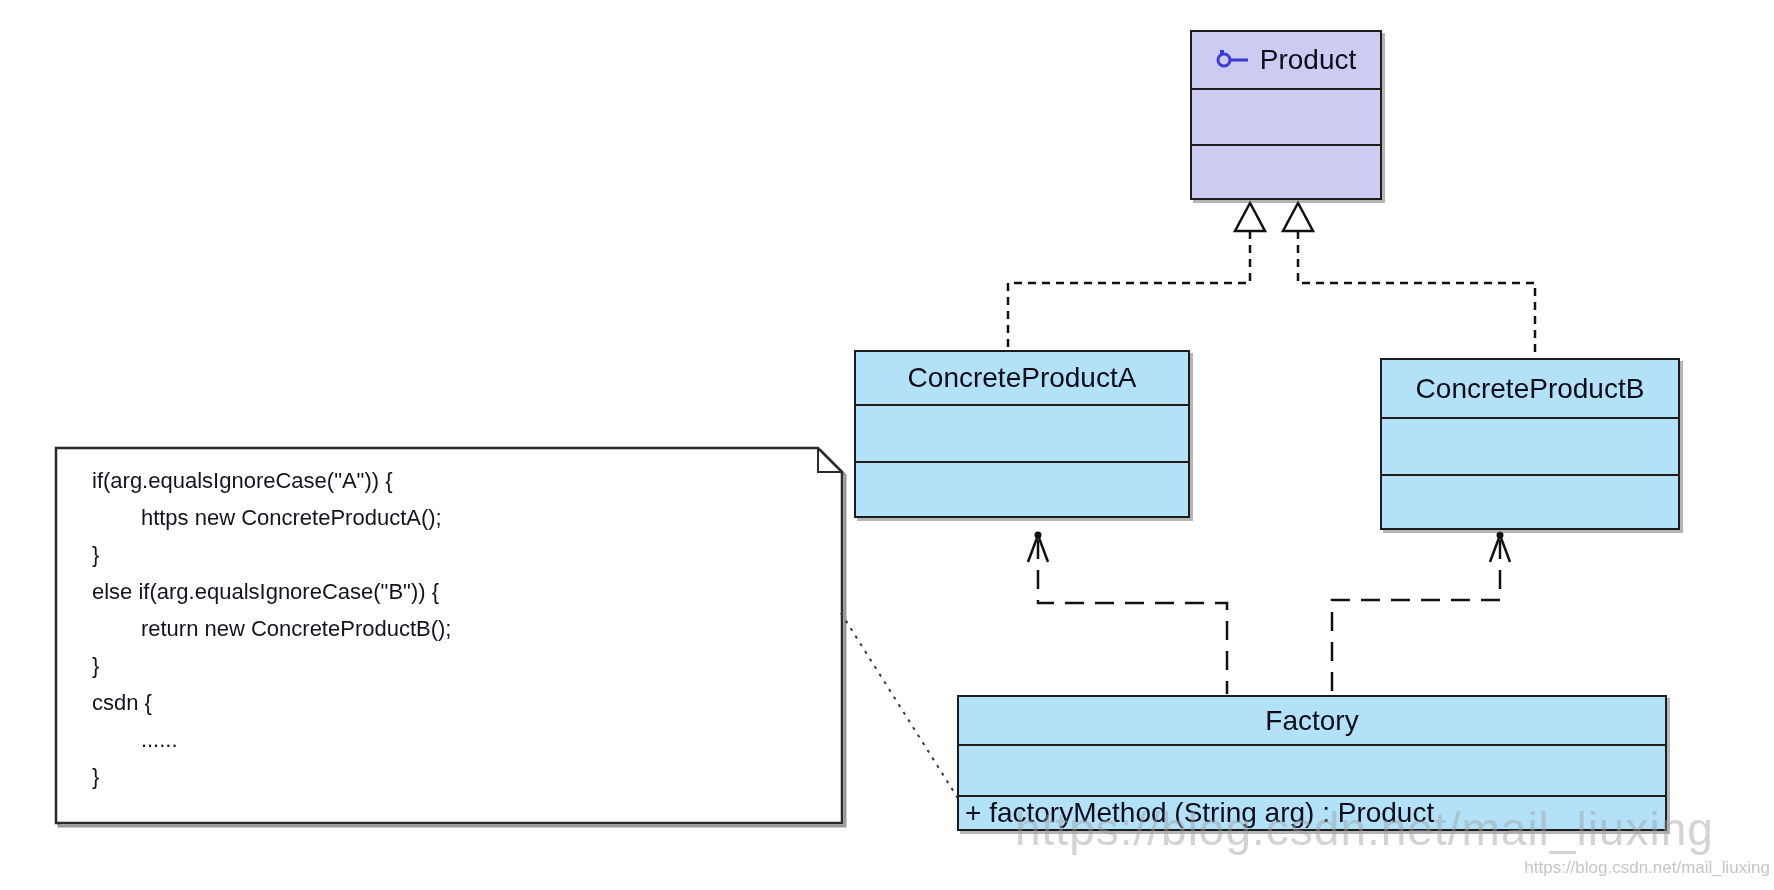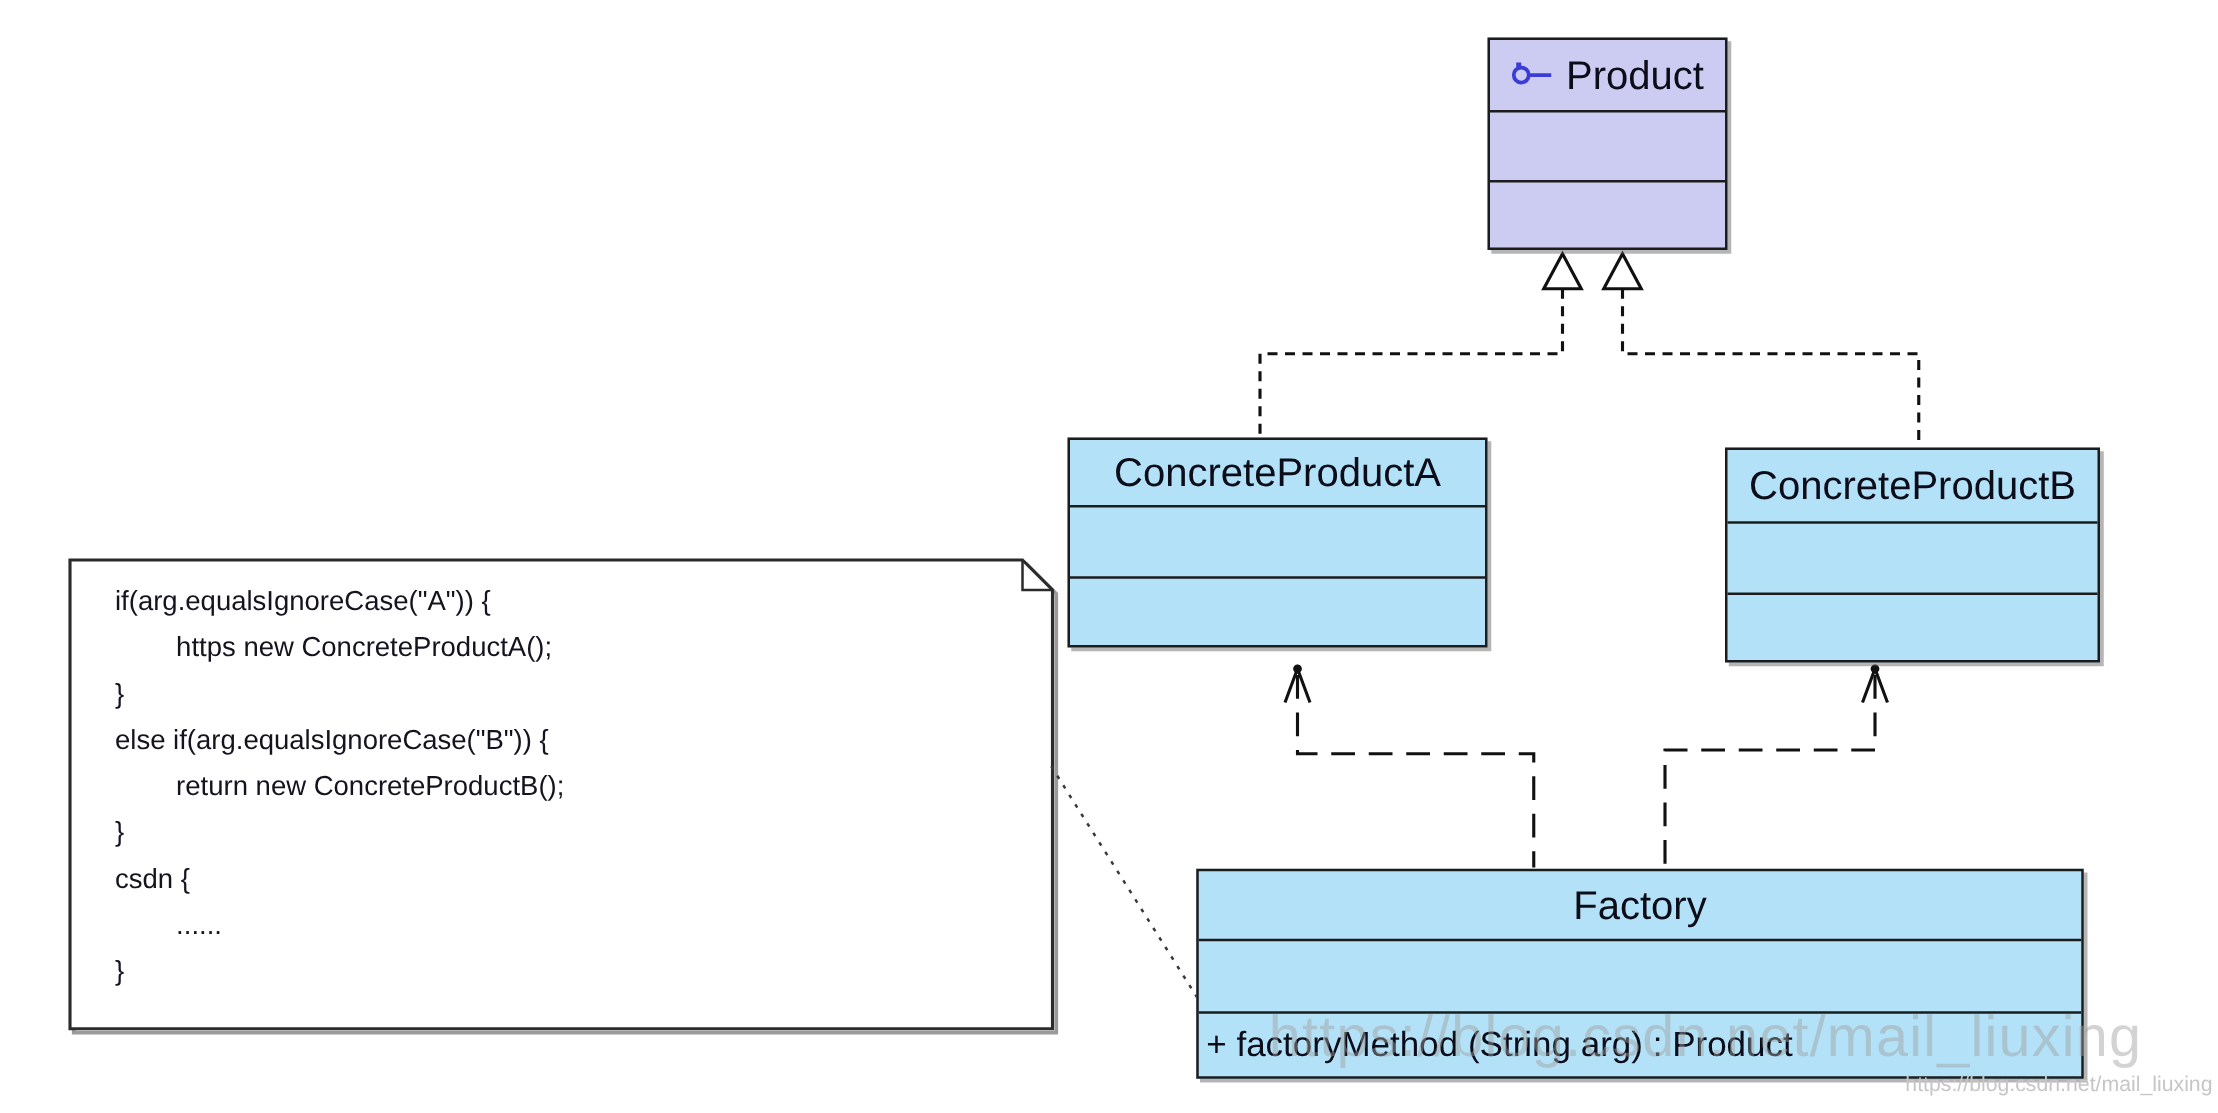--- a/index.html
+++ b/index.html
@@ -34,21 +34,21 @@
   .uml-class.interface { background: #ccccf2; }
   .uml-class.concrete  { background: #b3e2f8; }
   .compartment {
     box-sizing: border-box;
     display: flex;
     align-items: center;
     justify-content: center;
   }
   .compartment + .compartment { border-top: 2px solid #1c1c1c; }
   .compartment.title {
-    font-size: 32px;
+    font-size: 28px;
     color: #0d0d1a;
     gap: 10px;
     letter-spacing: 0px;
   }
   .compartment.methods-left {
     justify-content: flex-start;
     padding-left: 6px;
     font-size: 28px;
     color: #0d0d1a;
     white-space: pre;
@@ -143,21 +143,21 @@
   </div>
 
   <div class="uml-class concrete" style="left:1380px; top:358px; width:300px; height:172px;">
     <div class="compartment title" style="height:57px;">
       <span>ConcreteProductB</span>
     </div>
     <div class="compartment" style="height:57px;"></div>
     <div class="compartment" style="flex:1;"></div>
   </div>
 
-  <div class="uml-class concrete" style="left:957px; top:695px; width:710px; height:168px;">
+  <div class="uml-class concrete" style="left:957px; top:695px; width:710px; height:136px;">
     <div class="compartment title" style="height:54px;">
       <span>Factory</span>
     </div>
     <div class="compartment" style="height:58px;"></div>
     <div class="compartment methods-left" style="flex:1;">+ factoryMethod (String arg) : Product</div>
   </div>
 
   <div class="note-text">
     <div class="code-line">if(arg.equalsIgnoreCase("A")) {</div>
     <div class="code-line">        https new ConcreteProductA();</div>

